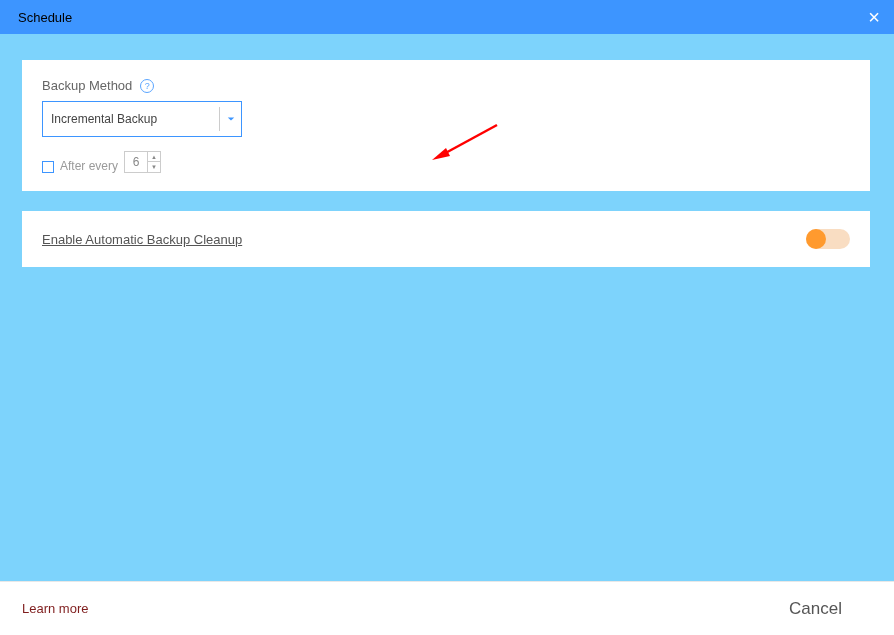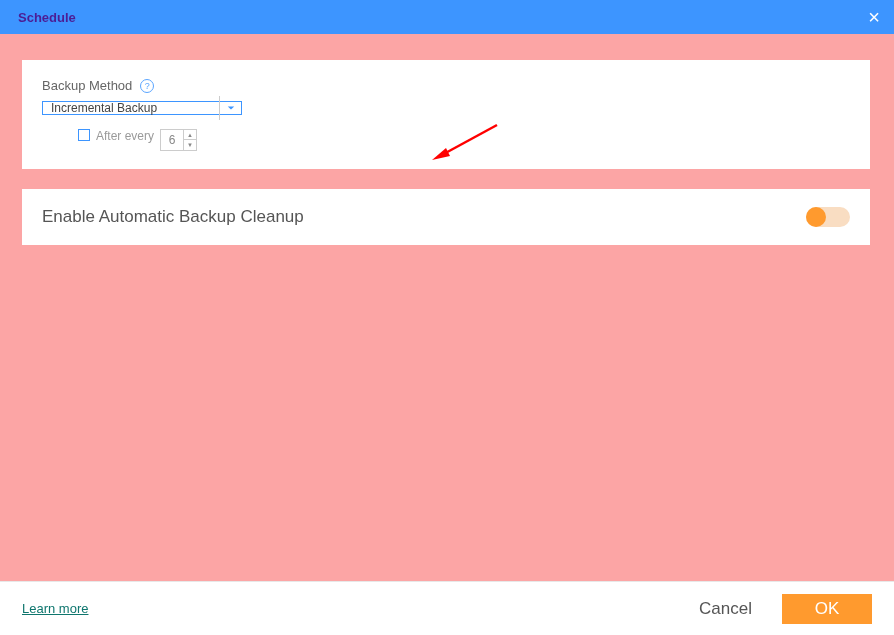--- a/index.html
+++ b/index.html
@@ -1,56 +1,56 @@
 <!DOCTYPE html>
 <html><head>
 <meta charset="utf-8">
 <style>
 * { box-sizing: border-box; margin: 0; padding: 0; font-family: -apple-system, BlinkMacSystemFont, "Segoe UI", Arial, sans-serif; }
 body { width: 894px; height: 635px; background: #fff; overflow: hidden; position: relative; }
 
 .titlebar { height: 34px; background: #3d95ff; display: flex; align-items: center; justify-content: space-between; padding: 0 14px 0 18px; }
-.titlebar-text { color: #4c1d95; font-size: 13px; font-weight: bold; }
+.titlebar-text { color: #000000; font-size: 13px; }
 .titlebar-close { color: #fff; font-size: 20px; cursor: pointer; line-height: 1; font-weight: 300; }
 
 .body-area { display: flex; height: calc(635px - 34px - 54px); }
 
 .sidebar { width: 187px; border-right: 1px solid #e5e5e5; padding-top: 26px; }
 .sidebar-item { display: flex; align-items: center; padding: 14px 0 14px 24px; font-size: 14px; color: #555; cursor: pointer; }
 .sidebar-item.active { color: #2e87ff; border-bottom: 2px solid #2e87ff; background: linear-gradient(to bottom, transparent 0%, transparent 100%); }
 .sidebar-item.active::after { content: ''; }
 .sidebar-icon { width: 16px; height: 16px; margin-right: 12px; display: inline-flex; align-items: center; justify-content: center; }
 
-.main { flex: 1; padding: 26px 24px 0 22px; background: #fca5a5; position: relative; }
+.main { flex: 1; padding: 26px 24px 0 22px; background: #7dd3fc; position: relative; }
 .panel { background: #fff; padding: 18px 20px; margin-bottom: 20px; }
 .panel-label-row { display: flex; align-items: center; margin-bottom: 8px; color: #666; font-size: 13px; }
 .help-icon { margin-left: 8px; width: 14px; height: 14px; border: 1px solid #5aa5ff; border-radius: 50%; color: #5aa5ff; font-size: 9px; display: inline-flex; align-items: center; justify-content: center; cursor: pointer; }
 
-.select-box { position: relative; width: 200px; height: 14px; border: 1px solid #3d95ff; display: flex; align-items: center; background: #fff; gap: 12px; }
+.select-box { position: relative; width: 200px; height: 36px; border: 1px solid #3d95ff; display: flex; align-items: center; background: #fff; gap: 12px; }
 .select-value { flex: 1; padding: 0 8px; font-size: 12px; color: #444; }
 .select-btn { width: 22px; height: 24px; border-left: 1px solid #ccc; display: flex; align-items: center; justify-content: center; cursor: pointer; }
 .select-btn svg { width: 8px; height: 8px; }
 
-.after-row { display: flex; align-items: flex-start; margin-top: 14px; font-size: 12px; color: #9a9a9a; margin-left: 36px; }
+.after-row { display: flex; align-items: flex-end; margin-top: 14px; font-size: 12px; color: #9a9a9a; }
 .chk { width: 12px; height: 12px; border: 1px solid #3d95ff; margin-right: 6px; cursor: pointer; background: #fff; }
 .spin { display: flex; align-items: center; border: 1px solid #ccc; height: 22px; margin: 0 6px; }
 .spin-val { width: 22px; text-align: center; font-size: 12px; color: #888; }
 .spin-btns { display: flex; flex-direction: column; border-left: 1px solid #ccc; }
 .spin-btn { width: 12px; height: 10px; display: flex; align-items: center; justify-content: center; cursor: pointer; font-size: 6px; color: #888; line-height: 1; }
 .spin-btn:first-child { border-bottom: 1px solid #ccc; }
 
 .cleanup-row { display: flex; align-items: center; justify-content: space-between; }
-.cleanup-label { font-size: 17px; color: #555; }
+.cleanup-label { font-size: 13px; color: #555; text-decoration: underline; }
 .toggle { width: 44px; height: 20px; background: #f9ddc2; border-radius: 10px; position: relative; cursor: pointer; }
 .toggle-knob { position: absolute; width: 20px; height: 20px; background: #ff9a2e; border-radius: 50%; left: 0; top: 0; }
 
 .arrow { position: absolute; left: 432px; top: 86px; pointer-events: none; }
 
 .footer { position: absolute; bottom: 0; left: 0; right: 0; height: 54px; border-top: 1px solid #e8e8e8; display: flex; align-items: center; padding: 0 22px; background: #fff; }
-.learn-link { color: #0f766e; font-size: 13px; text-decoration: underline; cursor: pointer; }
+.learn-link { color: #7f1d1d; font-size: 13px; cursor: pointer; }
 .footer-spacer { flex: 1; }
 .btn { height: 30px; padding: 0 22px; font-size: 17px; cursor: pointer; display: inline-flex; align-items: center; justify-content: center; border: none; background: none; }
 .btn-cancel { color: #555; margin-right: 8px; }
 .btn-ok { background: #ff9a2e; color: #fff; min-width: 90px; }
 </style>
 </head>
 <body>
 
 <div class="titlebar">
   <span class="titlebar-text">Schedule</span>
@@ -99,14 +99,13 @@
       <line x1="65" y1="5" x2="8" y2="36" stroke="#ff0000" stroke-width="2.5"></line>
       <polygon points="0,40 14,28 18,36" fill="#ff0000"></polygon>
     </svg>
   </div>
 </div>
 
 <div class="footer">
   <span class="learn-link">Learn more</span>
   <span class="footer-spacer"></span>
   <button class="btn btn-cancel">Cancel</button>
-  <button class="btn btn-ok">OK</button>
 </div>
 
 </body></html>

